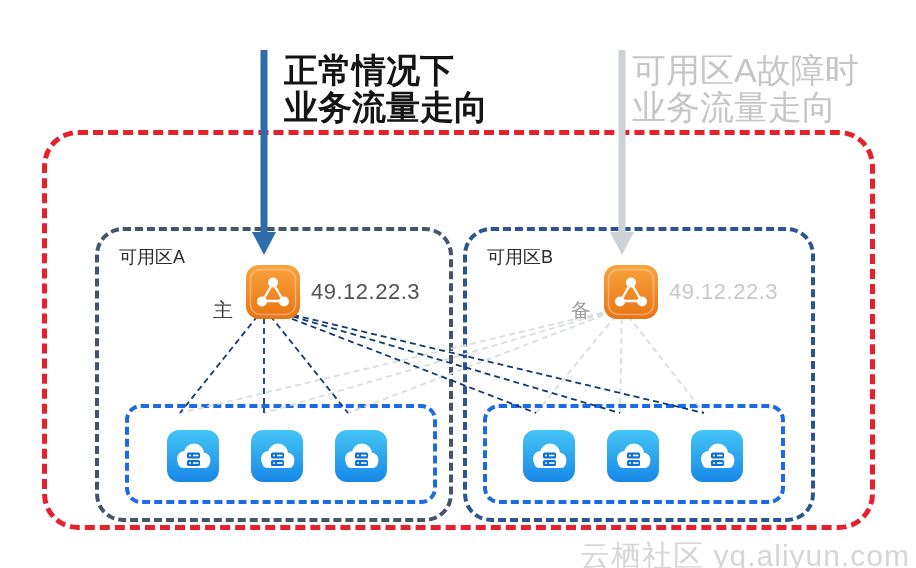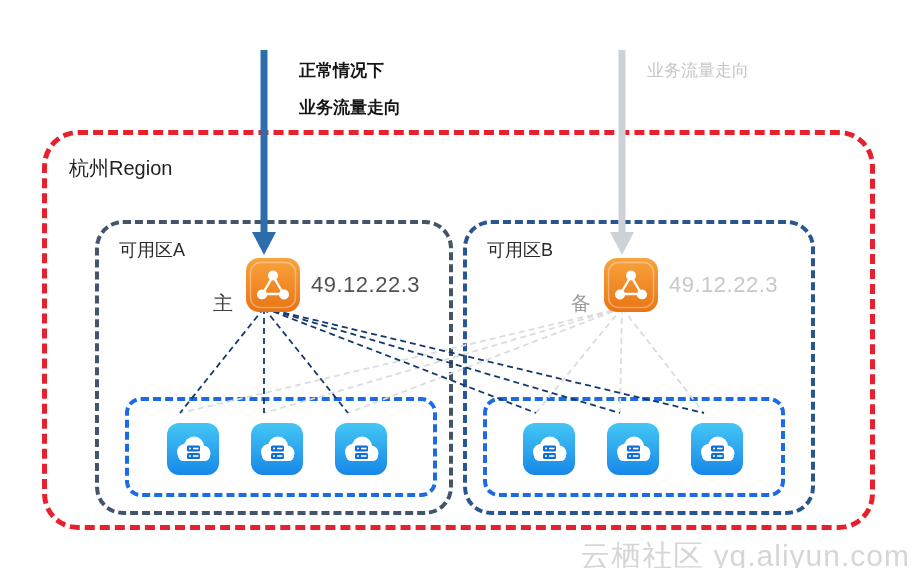--- a/index.html
+++ b/index.html
@@ -10,21 +10,21 @@
   }
   
   .region-box{
     position:absolute;left:42px;top:130px;width:833px;height:400px;
     border:5px dashed #e8202e;border-radius:36px;box-sizing:border-box;
   }
   .region-label{
     position:absolute;left:22px;top:20px;font-size:20px;color:#222;font-weight:500;
   }
   .zone{
-    position:absolute;top:85px;height:295px;border-radius:28px;box-sizing:border-box;
+    position:absolute;top:92px;height:295px;border-radius:28px;box-sizing:border-box;
   }
   .zone-a{left:48px;width:358px;border:4px dashed #44546a;}
   .zone-b{left:416px;width:352px;border:4px dashed #2a5592;text-decoration:underline;}
   .zone-label{position:absolute;left:20px;top:14px;font-size:18px;color:#2b2b2b;font-weight:500;}
   .server-group{
     position:absolute;top:173px;height:100px;border:4px dashed #1d6ae5;
     border-radius:16px;box-sizing:border-box;
   }
   .server-group.a{left:26px;width:312px;}
   .server-group.b{left:16px;width:302px;}
@@ -37,21 +37,21 @@
   .role-label{position:absolute;top:66px;font-size:20px;z-index:2;}
   .zone-a .role-label{left:114px;color:#3f3f3f;}
   .zone-b .role-label{left:104px;color:#9d9d9d;}
   .ip-label{position:absolute;top:48px;font-size:22px;z-index:2;letter-spacing:.5px;text-align:right;}
   .zone-a .ip-label{left:212px;color:#565150;}
   .zone-b .ip-label{left:202px;color:#c8c8c8;}
   
   .arrow{position:absolute;z-index:3;}
   .arrow-normal{left:248px;top:50px;}
   .arrow-failover{left:606px;top:50px;}
-  .flow-label{position:absolute;top:52px;z-index:3;font-size:17px;line-height:37px;font-weight:600;margin-left:15px;}
+  .flow-label{position:absolute;top:52px;z-index:3;font-size:34px;line-height:37px;font-weight:600;}
   .flow-label.normal{left:284px;color:#141414;}
   .flow-label.failover{left:632px;color:#c6c6c6;font-weight:500;}
   
   .links{position:absolute;left:0;top:0;z-index:1;pointer-events:none;}
   
   .watermark{
     position:absolute;right:6px;bottom:-9px;z-index:4;
     font-size:30px;color:#d6d6d6;letter-spacing:1px;font-weight:500;
   }
   .hidden-defs{position:absolute;width:0;height:0;overflow:hidden;}
@@ -125,25 +125,25 @@
   <div class="flow-label normal">
     <div>正常情况下</div>
     <div>业务流量走向</div>
   </div>
 
   <svg class="arrow arrow-failover" width="32" height="206">
     <rect x="12.5" y="0" width="7" height="184" fill="#cdd2d6"></rect>
     <polygon points="4,182 28,182 16,205" fill="#cdd2d6"></polygon>
   </svg>
   <div class="flow-label failover">
+    <div>可用区A故障时</div>
     <div>业务流量走向</div>
   </div>
 
   <div class="region-box">
-    <div class="region-label">杭州Region</div>
 
     <div class="zone zone-a">
       <div class="zone-label">可用区A</div>
       <span class="role-label">主</span>
       <svg class="slb-icon">
           <use href="#sym-slb"></use>
         </svg>
       <span class="ip-label">49.12.22.3</span>
       <div class="server-group a">
         <svg class="ecs-icon" style="left:37px">

